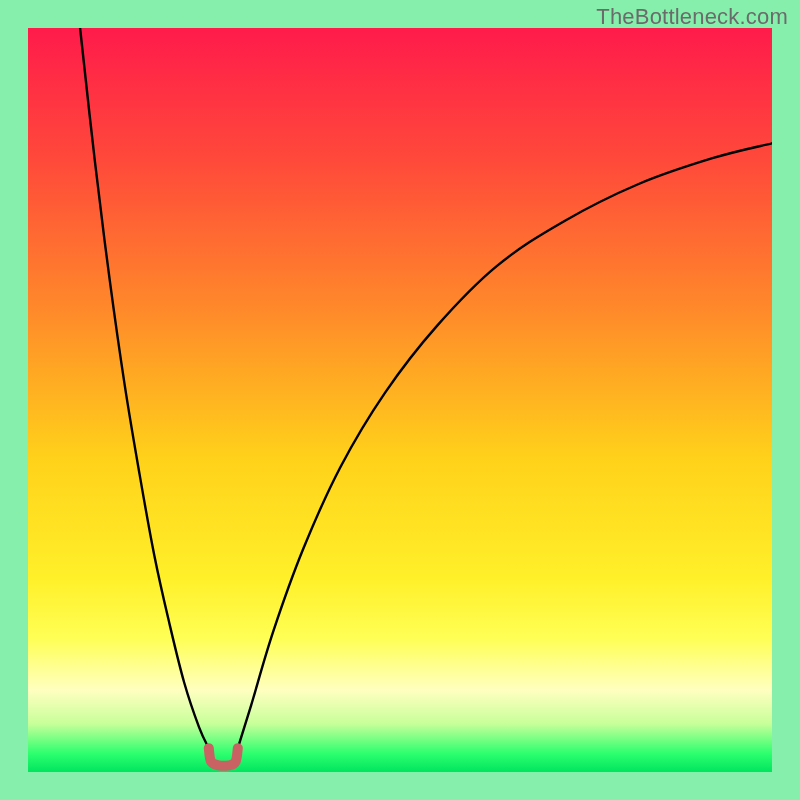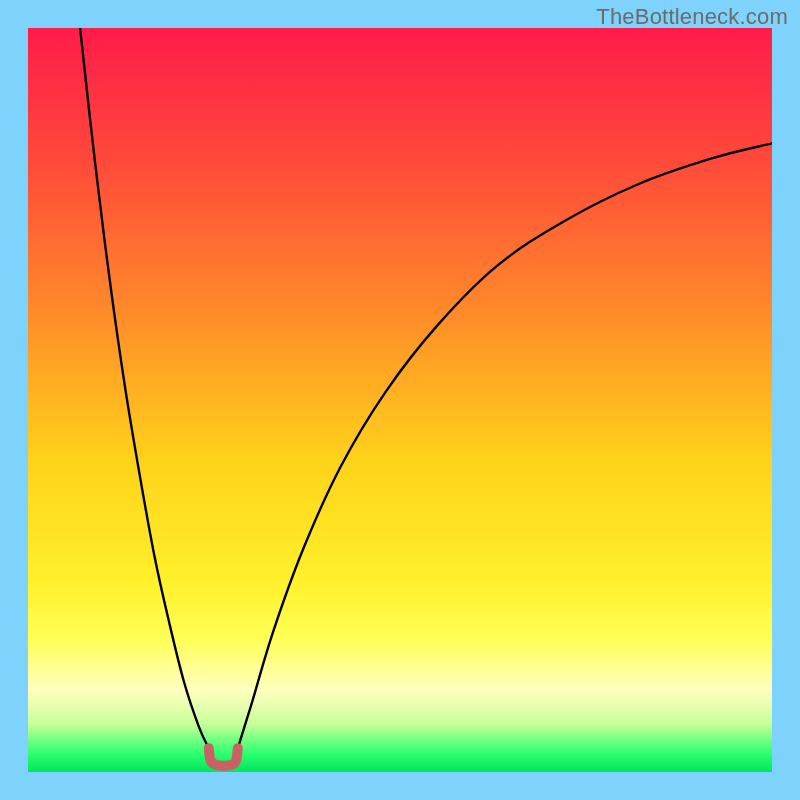--- a/index.html
+++ b/index.html
@@ -8,21 +8,21 @@
     width: 800px;
     height: 800px;
     overflow: hidden;
     background: #000;
     font-family: Arial, Helvetica, sans-serif;
   }
   .frame {
     position: absolute;
     left: 0; top: 0;
     width: 800px; height: 800px;
-    background: #7dd3fc;
+    background: #86efac;
   }
   .plot {
     position: absolute;
     left: 28px;
     top: 28px;
     width: 744px;
     height: 744px;
     overflow: hidden;
   }
   .watermark {

